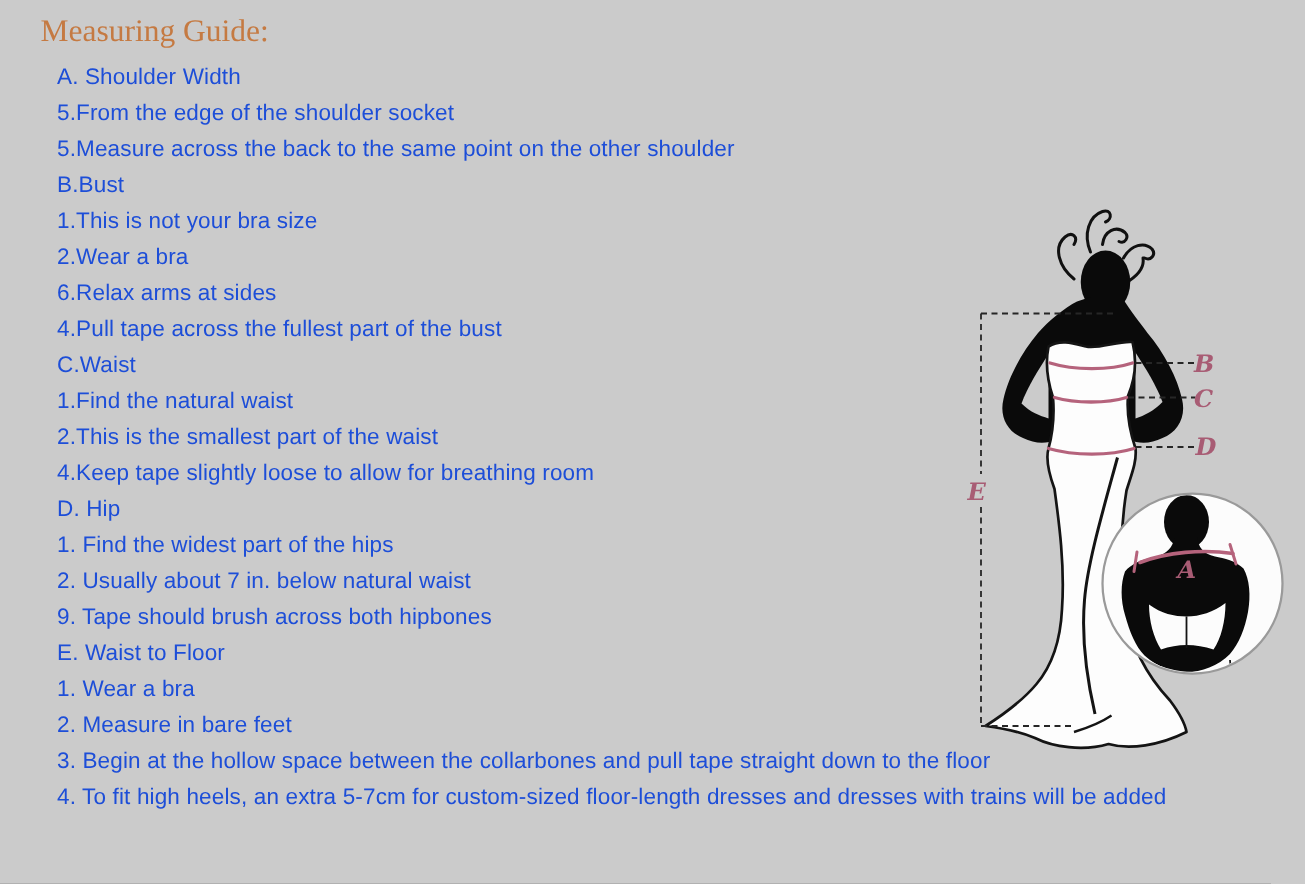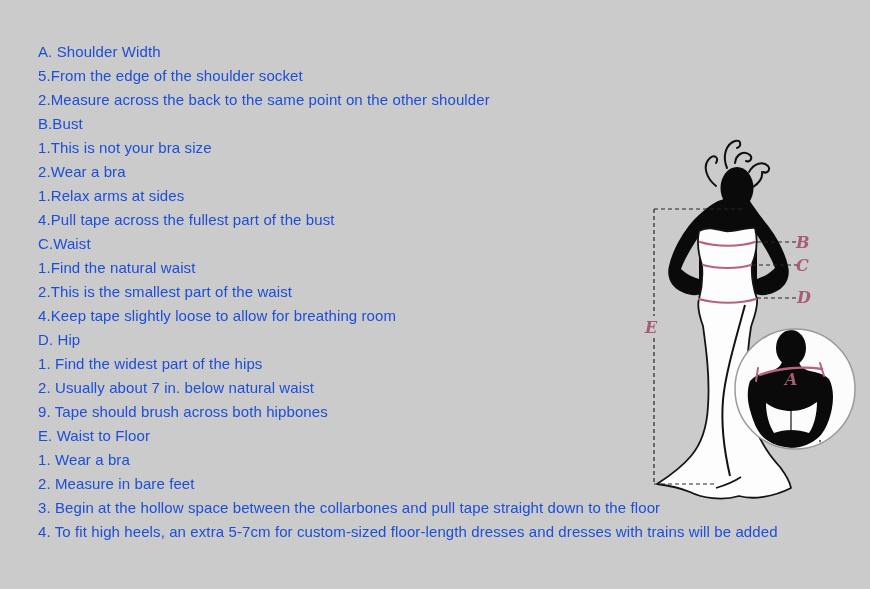--- a/index.html
+++ b/index.html
@@ -18,29 +18,30 @@
     white-space:nowrap;letter-spacing:0.1px;
   }
   .diagram{position:absolute;left:600px;top:130px;width:270px;height:370px;}
   .mlabel{font:italic 600 16px "DejaVu Serif",serif;fill:#a85c74;}
 </style>
 </head>
 <body>
 
 <div class="canvas">
 
+  <div class="title">Measuring Guide:</div>
 
   <div class="glist">
     <div class="gline">A. Shoulder Width</div>
     <div class="gline">5.From the edge of the shoulder socket</div>
-    <div class="gline">2.Measure across the back to the same point on the other shoulder</div>
+    <div class="gline">5.Measure across the back to the same point on the other shoulder</div>
     <div class="gline">B.Bust</div>
     <div class="gline">1.This is not your bra size</div>
     <div class="gline">2.Wear a bra</div>
-    <div class="gline">1.Relax arms at sides</div>
+    <div class="gline">6.Relax arms at sides</div>
     <div class="gline">4.Pull tape across the fullest part of the bust</div>
     <div class="gline">C.Waist</div>
     <div class="gline">1.Find the natural waist</div>
     <div class="gline">2.This is the smallest part of the waist</div>
     <div class="gline">4.Keep tape slightly loose to allow for breathing room</div>
     <div class="gline">D. Hip</div>
     <div class="gline">1. Find the widest part of the hips</div>
     <div class="gline">2. Usually about 7 in. below natural waist</div>
     <div class="gline">9. Tape should brush across both hipbones</div>
     <div class="gline">E. Waist to Floor</div>

